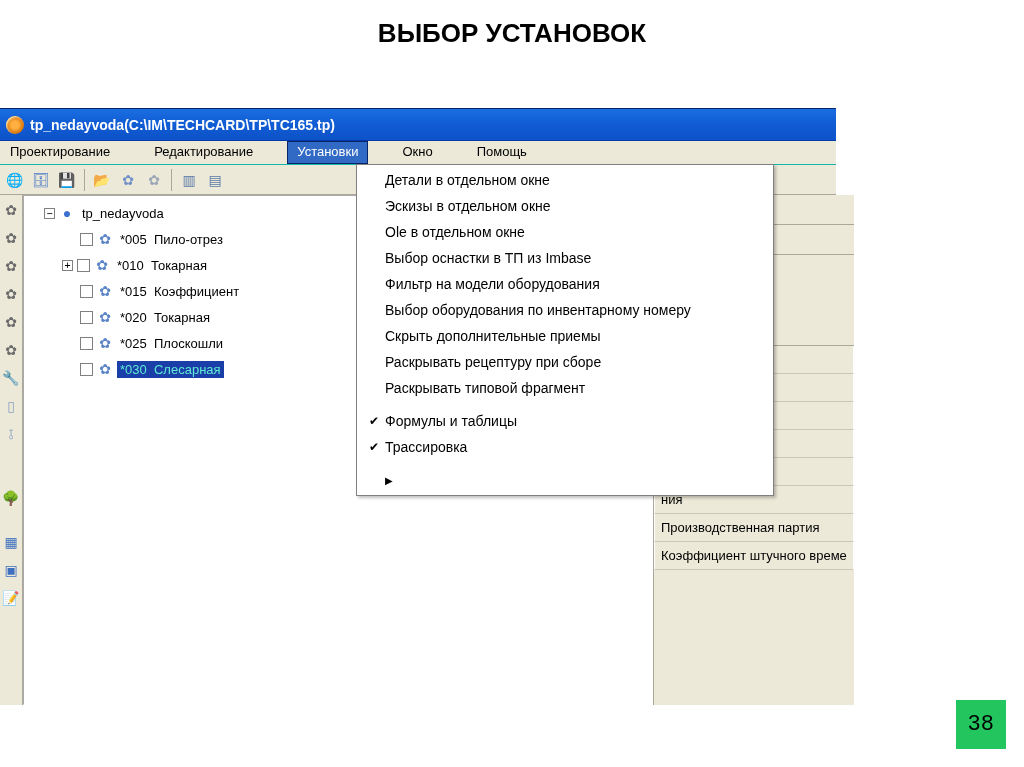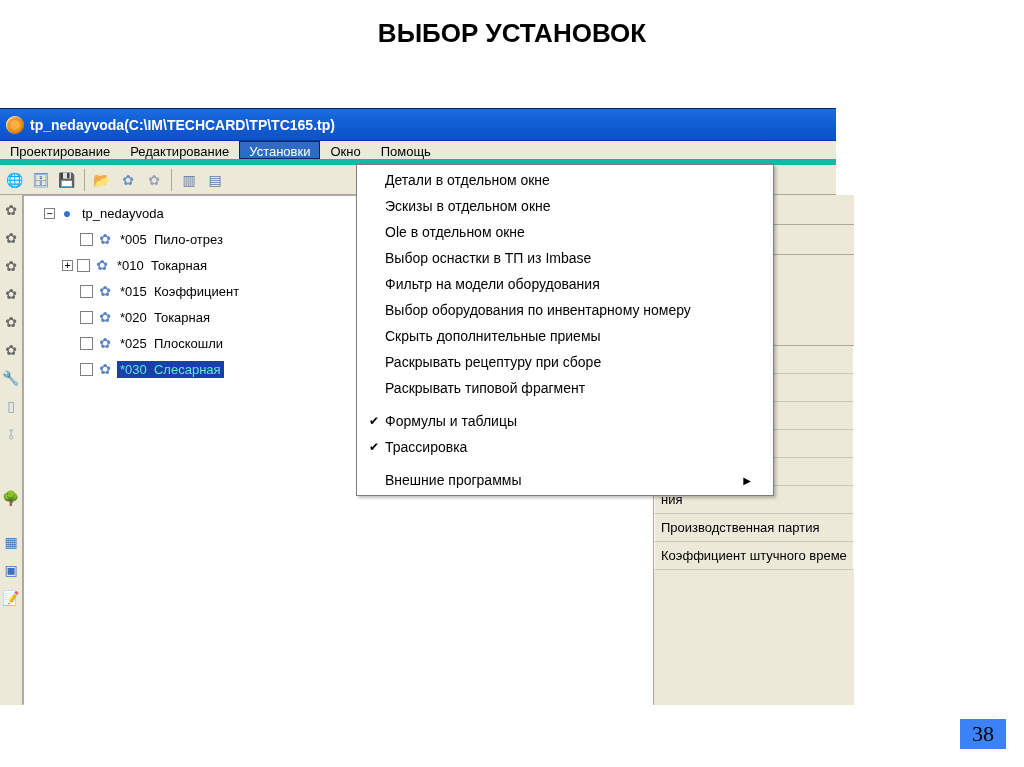--- a/index.html
+++ b/index.html
@@ -39,24 +39,25 @@
   }
   .titlebar .app-icon {
     width: 18px; height: 18px;
     background: radial-gradient(circle at 50% 50%, #ffb040 30%, #d26a00 70%);
     border-radius: 50%;
     margin-right: 6px;
     box-shadow: inset 1px 1px 2px #fff6cc;
   }
   .menubar {
     background: #ece9d8;
-    border-bottom: 6px solid #14b8a6;
+    border-bottom: 1px solid #14b8a6;
     display: flex;
     height: 24px;
     align-items: stretch;
+    gap: 24px;
   }
   .menubar .menu-item {
     padding: 3px 10px;
     cursor: default;
   }
   .menubar .menu-item.open {
     background: #316ac5;
     color: #fff;
     border: 1px solid #0a246a;
     padding: 2px 9px;
@@ -198,24 +199,24 @@
   .dd-item .txt { flex:1; }
   .dd-item .arrow { font-size: 10px; }
   .dd-sep {
     height: 1px; background:#aca899; margin: 3px 2px;
     border-bottom: 1px solid #fff;
   }
   .page-number {
     position: absolute;
     right: 18px;
     bottom: 18px;
-    background: #3b82f6;
-    padding: 2px 12px;
+    background: #22c55e;
+    padding: 12px 12px;
     font-size: 22px;
-    font-family: Liberation Serif, serif;
+    font-family: Liberation Mono, monospace;
   }
 </style>
 </head>
 <body>
 
 <div class="slide-title">ВЫБОР УСТАНОВОК</div>
 
 <div class="app-window">
 
   <div class="titlebar">
@@ -388,18 +389,17 @@
       <span class="check">✔</span>
       <span class="txt">Формулы и таблицы</span>
     </div>
   <div class="dd-item">
       <span class="check">✔</span>
       <span class="txt">Трассировка</span>
     </div>
   <div class="dd-sep"></div>
   <div class="dd-item">
       <span class="check"></span>
-      <span class="txt">Внешние программы</span>
       <span class="arrow">▶</span>
     </div>
 </div>
 
 <div class="page-number">38</div>
 
 </body></html>

